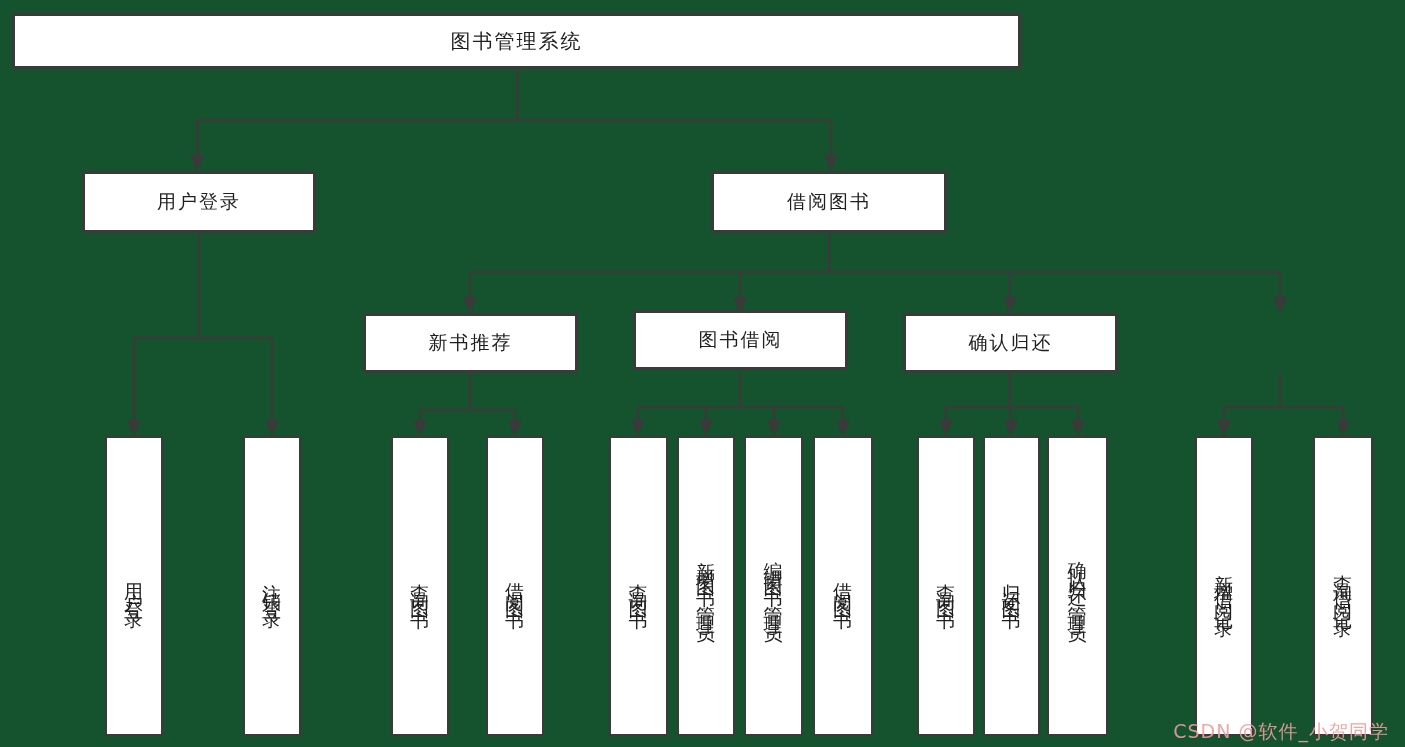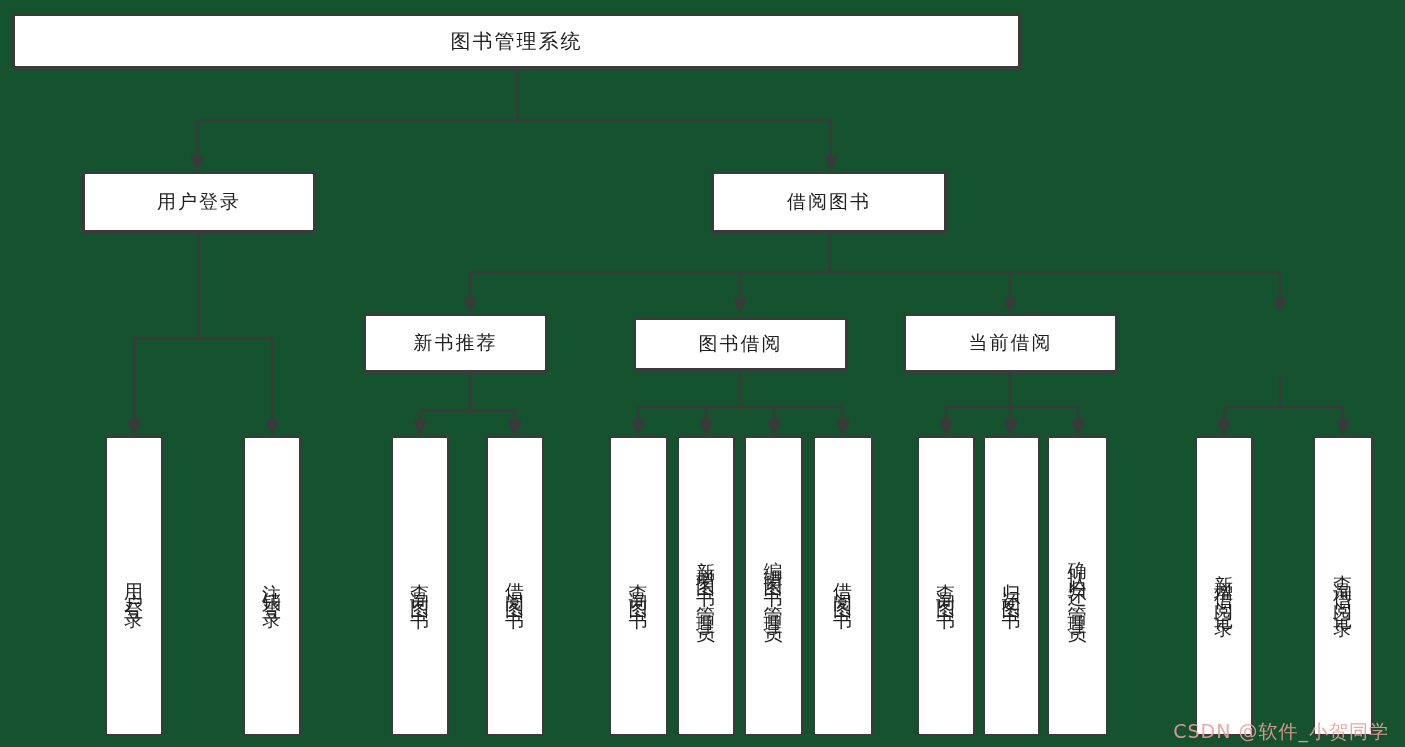--- a/index.html
+++ b/index.html
@@ -95,23 +95,23 @@
       <polygon points="1217,420 1231,420 1224,436"></polygon>
       <polygon points="1336,420 1350,420 1343,436"></polygon>
     </g>
   </svg>
 
   <div class="node root" style="left:12px; top:13px; width:1009px; height:56px;">图书管理系统</div>
 
   <div class="node h" style="left:82px; top:171px; width:234px; height:62px;">用户登录</div>
   <div class="node h" style="left:711px; top:171px; width:236px; height:62px;">借阅图书</div>
 
-  <div class="node h" style="left:363px; top:313px; width:185px; height:60px;">新书推荐</div>
-  <div class="node h" style="left:633px; top:317px; width:215px; height:54px;">图书借阅</div>
-  <div class="node h" style="left:903px; top:313px; width:215px; height:60px;">当前借阅</div>
+  <div class="node h" style="left:363px; top:313px; width:215px; height:60px;">新书推荐</div>
+  <div class="node h" style="left:633px; top:310px; width:215px; height:60px;">图书借阅</div>
+  <div class="node h" style="left:903px; top:313px; width:215px; height:60px;">确认归还</div>
 
   <div class="node leaf" style="left:105px; top:436px; width:58px; height:300px;">
     <span class="vtext">用户登录</span>
   </div>
   <div class="node leaf" style="left:243px; top:436px; width:58px; height:300px;">
     <span class="vtext">注销登录</span>
   </div>
 
   <div class="node leaf" style="left:391px; top:436px; width:58px; height:300px;">
     <span class="vtext">查询图书</span>

